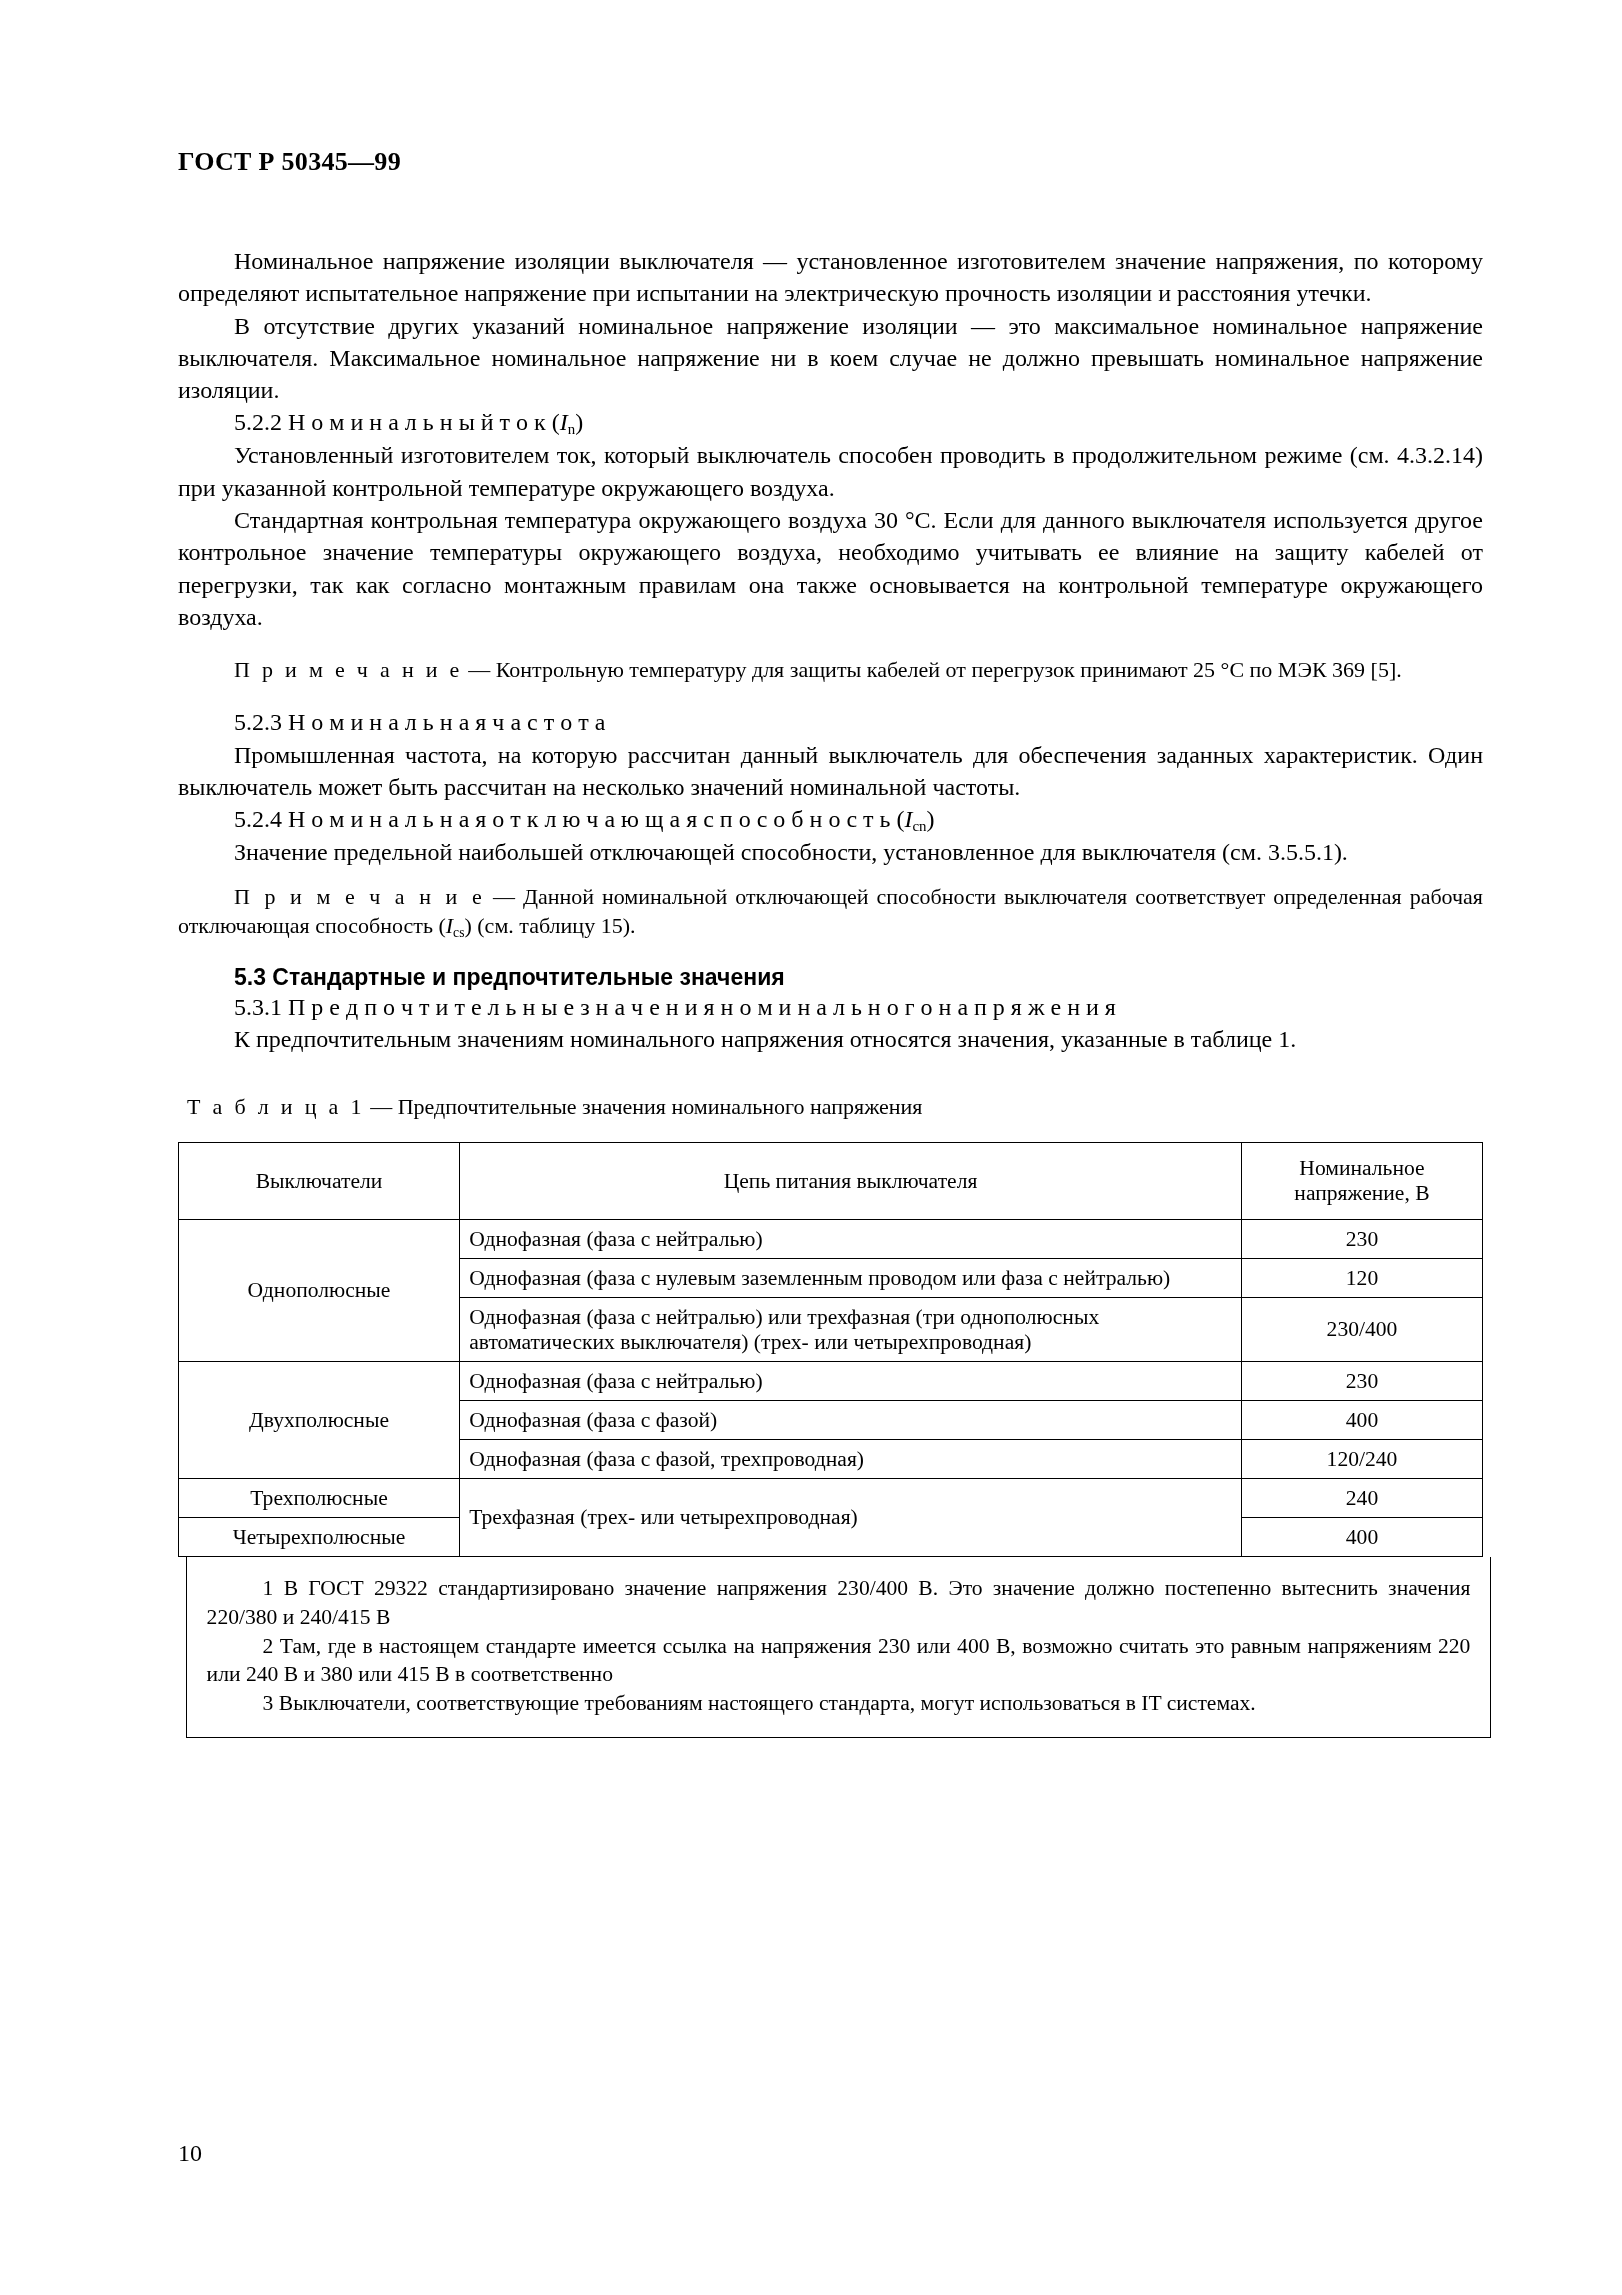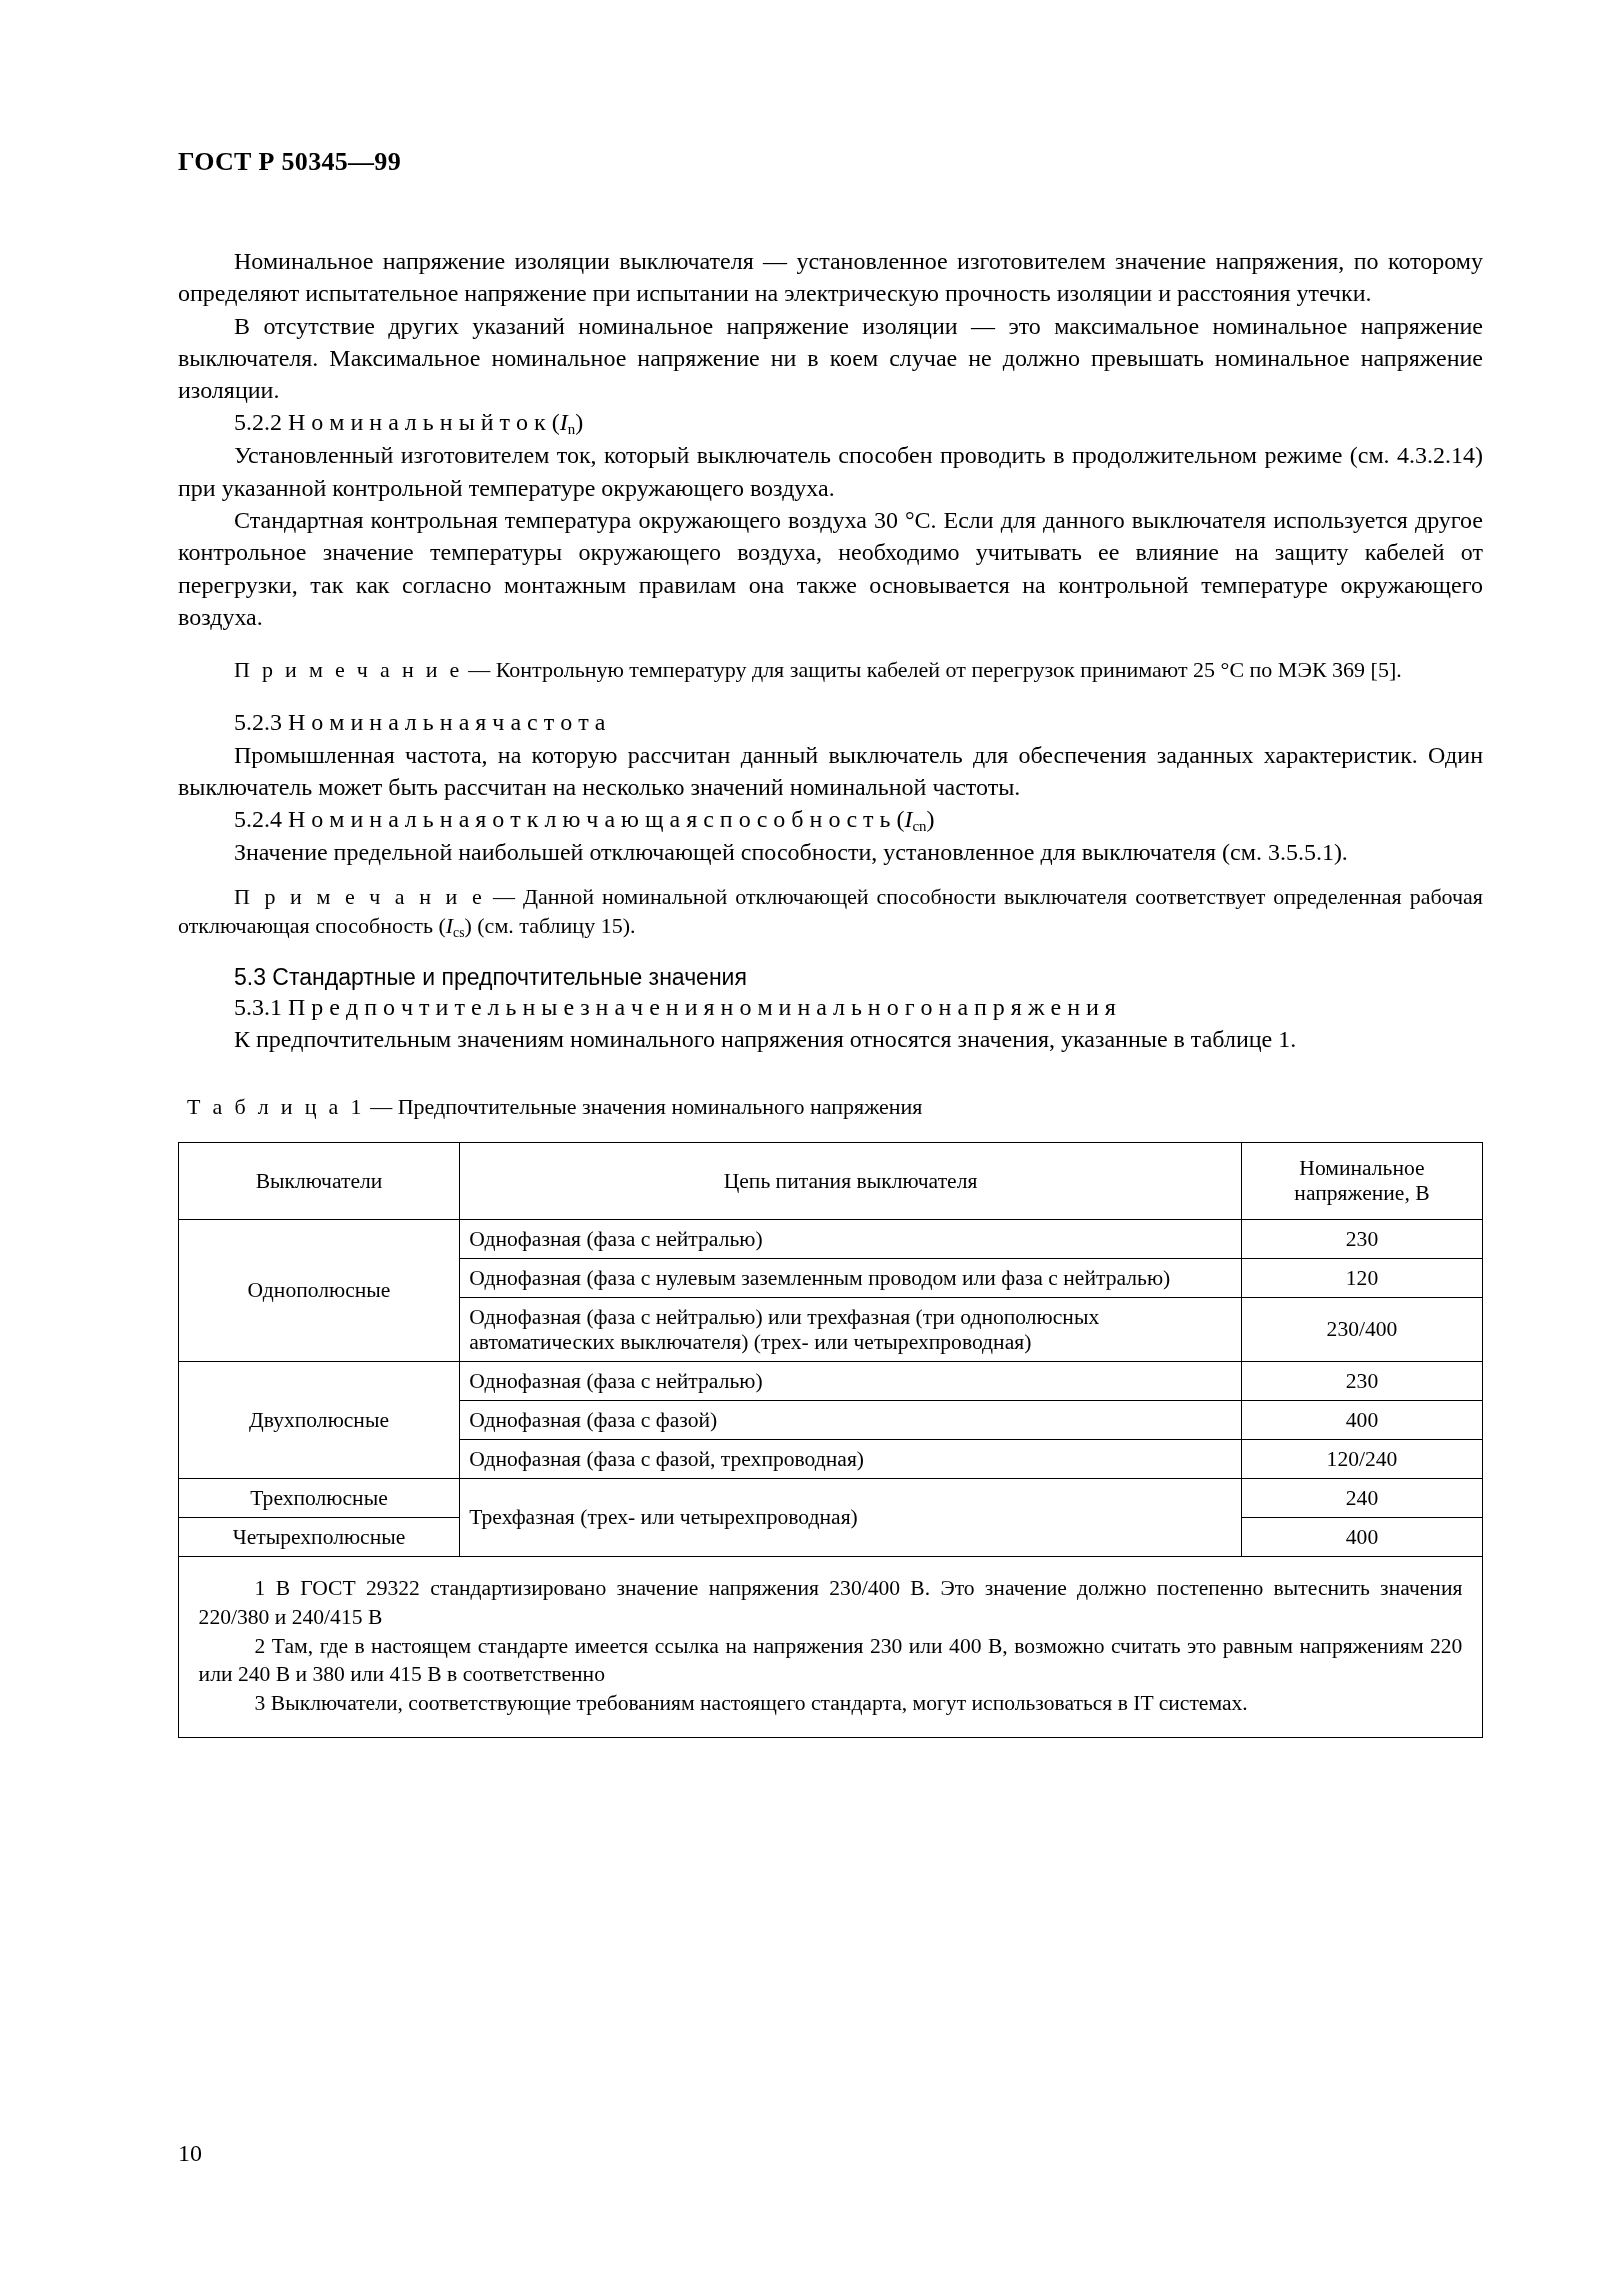--- a/index.html
+++ b/index.html
@@ -52,21 +52,21 @@
   }
   .note .noteword {
     letter-spacing: 3.3px;
   }
   .gap-s { height: 13px; }
   .gap-m { height: 22px; }
   .gap-l { height: 30px; }
   .bold-head {
     font-family: "Liberation Sans", sans-serif;
     font-size: 23px;
-    font-weight: normal;
+    font-weight: bold;
     text-indent: 56px;
     margin: 0;
   }
   .tbl-caption {
     font-size: 22px;
     margin: 9px;
     letter-spacing: 0px;
   }
   .tbl-caption .sp { letter-spacing: 3.3px; }
   sub {
@@ -99,20 +99,21 @@
 
   .notes-box {
     border: 1.3px solid #000;
     border-top: none;
     width: 1305px;
     box-sizing: border-box;
     padding: 17px 19.6px 19.6px 19.6px;
     font-size: 21.6px;
     line-height: 1.33;
     text-align: justify;
+    margin-left: 8px;
   }
   .notes-box p {
     margin: 0;
     text-indent: 56px;
   }
   .pageno {
     position: absolute;
     left: 162px;
     top: 2140px;
     font-size: 24px;

